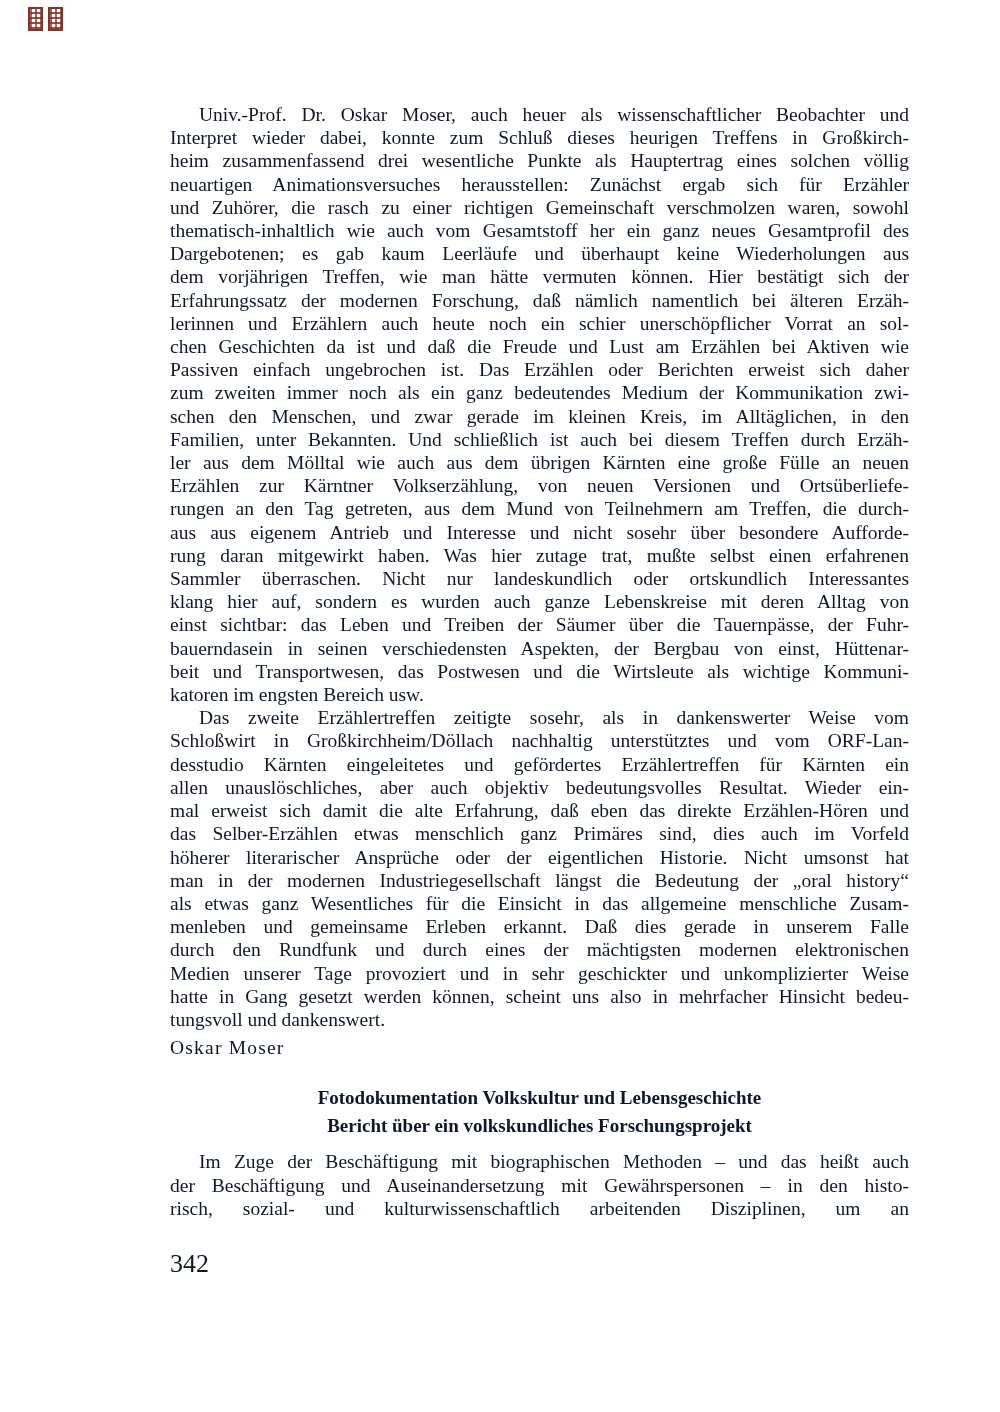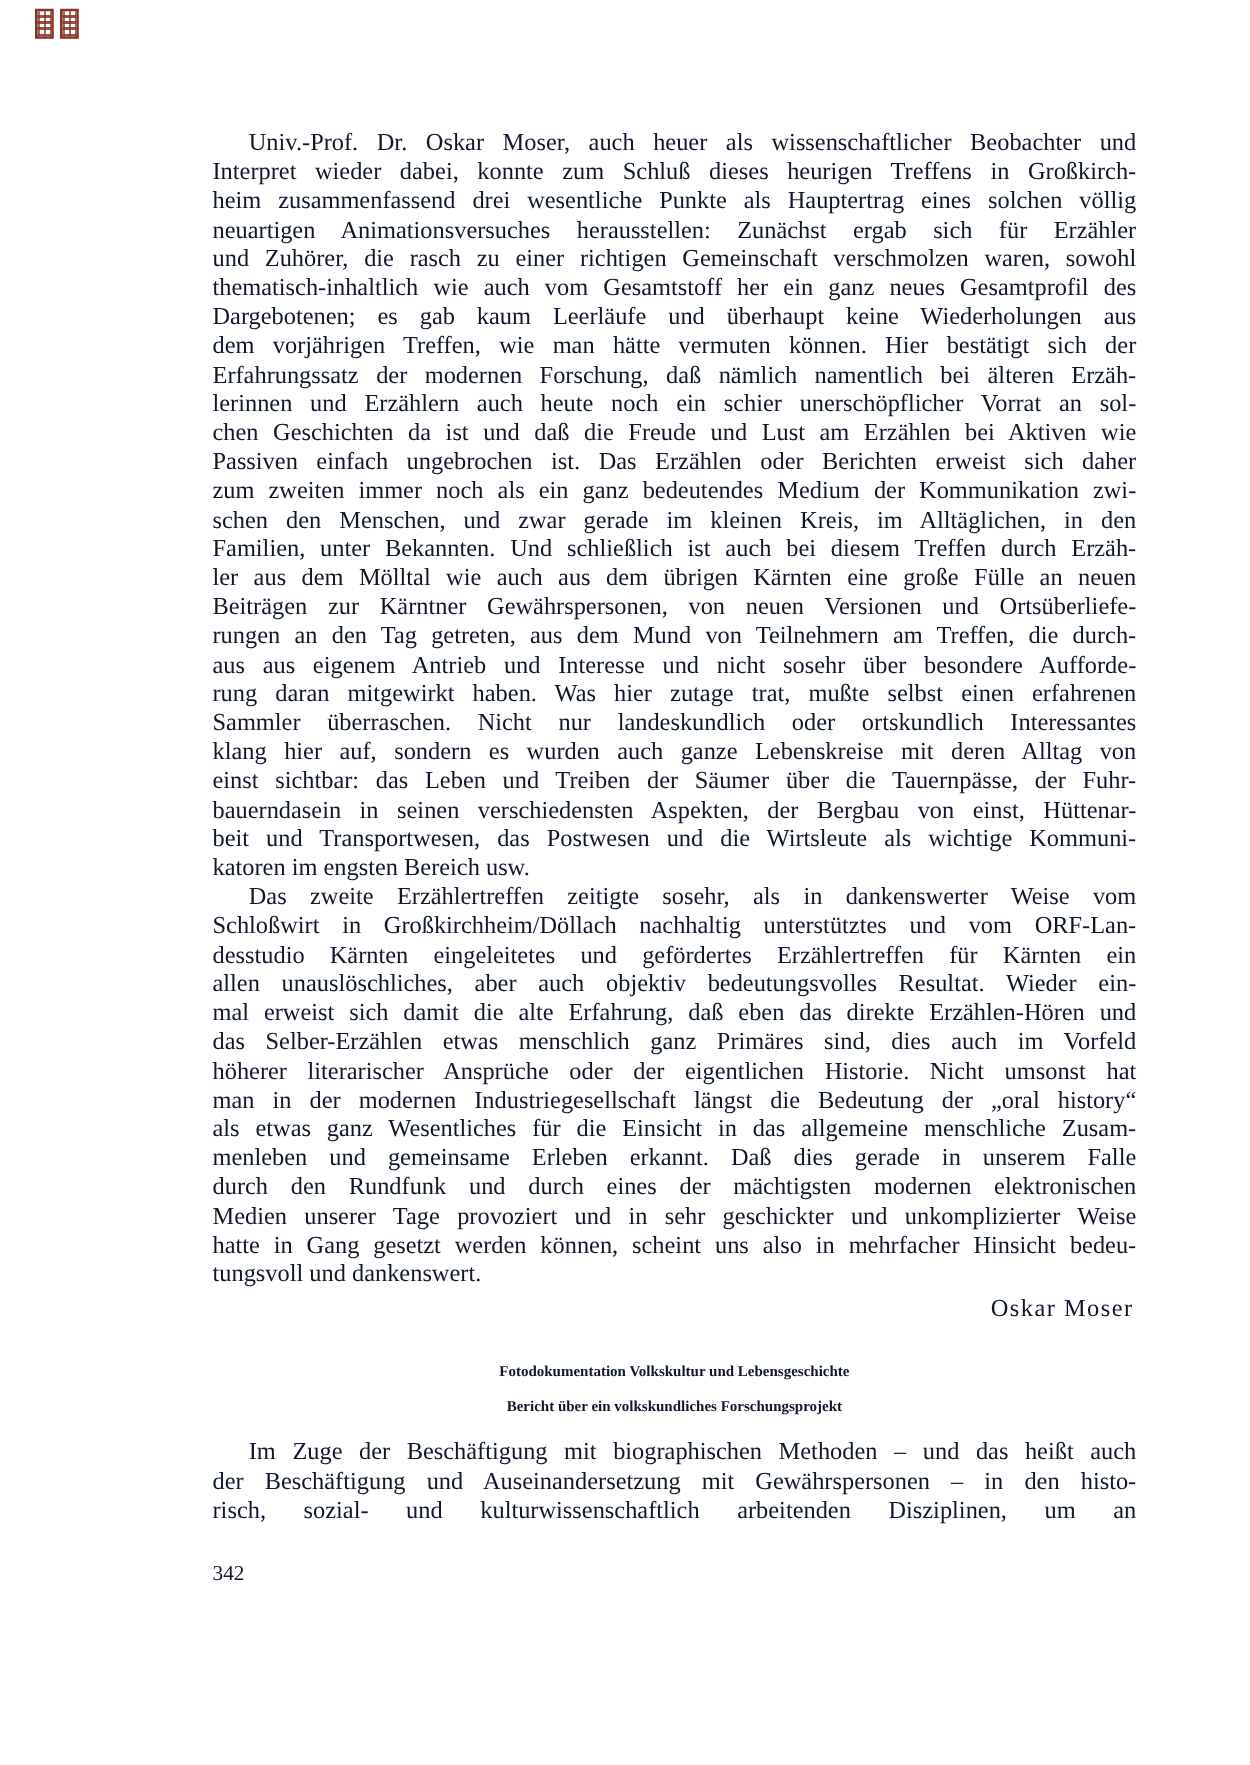--- a/index.html
+++ b/index.html
@@ -37,38 +37,38 @@
   }
   .paragraph{margin:0;}
   .line{
     text-align:justify;
     text-align-last:justify;
     white-space:normal;
   }
   .line.last{text-align-last:left;}
   .line.indent{text-indent:29px;}
   .signature{
-    text-align:right;
+    text-align:left;
     margin-top:5px;
     letter-spacing:1.2px;
     padding-right:2px;
   }
   .heading{
     margin-top:25px;
     text-align:center;
     font-weight:bold;
-    font-size:12px;
+    font-size:19px;
     line-height:27.5px;
   }
   .below-heading{margin-top:11px;}
   .page-number{
     position:absolute;
     left:170px;
     top:1249px;
-    font-size:17px;
+    font-size:26px;
   }
 </style>
 </head>
 <body>
 
 <div class="sheet">
 
   <div class="watermark">
     <span class="wm-glyph"></span>
     <span class="wm-glyph"></span>
@@ -87,21 +87,21 @@
           <div class="line">Dargebotenen; es gab kaum Leerläufe und überhaupt keine Wiederholungen aus</div>
           <div class="line">dem vorjährigen Treffen, wie man hätte vermuten können. Hier bestätigt sich der</div>
           <div class="line">Erfahrungssatz der modernen Forschung, daß nämlich namentlich bei älteren Erzäh-</div>
           <div class="line">lerinnen und Erzählern auch heute noch ein schier unerschöpflicher Vorrat an sol-</div>
           <div class="line">chen Geschichten da ist und daß die Freude und Lust am Erzählen bei Aktiven wie</div>
           <div class="line">Passiven einfach ungebrochen ist. Das Erzählen oder Berichten erweist sich daher</div>
           <div class="line">zum zweiten immer noch als ein ganz bedeutendes Medium der Kommunikation zwi-</div>
           <div class="line">schen den Menschen, und zwar gerade im kleinen Kreis, im Alltäglichen, in den</div>
           <div class="line">Familien, unter Bekannten. Und schließlich ist auch bei diesem Treffen durch Erzäh-</div>
           <div class="line">ler aus dem Mölltal wie auch aus dem übrigen Kärnten eine große Fülle an neuen</div>
-          <div class="line">Beiträgen zur Kärntner Gewährspersonen, von neuen Versionen und Ortsüberliefe-</div>
+          <div class="line">Erzählen zur Kärntner Volkserzählung, von neuen Versionen und Ortsüberliefe-</div>
           <div class="line">rungen an den Tag getreten, aus dem Mund von Teilnehmern am Treffen, die durch-</div>
           <div class="line">aus aus eigenem Antrieb und Interesse und nicht sosehr über besondere Aufforde-</div>
           <div class="line">rung daran mitgewirkt haben. Was hier zutage trat, mußte selbst einen erfahrenen</div>
           <div class="line">Sammler überraschen. Nicht nur landeskundlich oder ortskundlich Interessantes</div>
           <div class="line">klang hier auf, sondern es wurden auch ganze Lebenskreise mit deren Alltag von</div>
           <div class="line">einst sichtbar: das Leben und Treiben der Säumer über die Tauernpässe, der Fuhr-</div>
           <div class="line">bauerndasein in seinen verschiedensten Aspekten, der Bergbau von einst, Hüttenar-</div>
           <div class="line">beit und Transportwesen, das Postwesen und die Wirtsleute als wichtige Kommuni-</div>
           <div class="line last">katoren im engsten Bereich usw.</div>
         </div>

